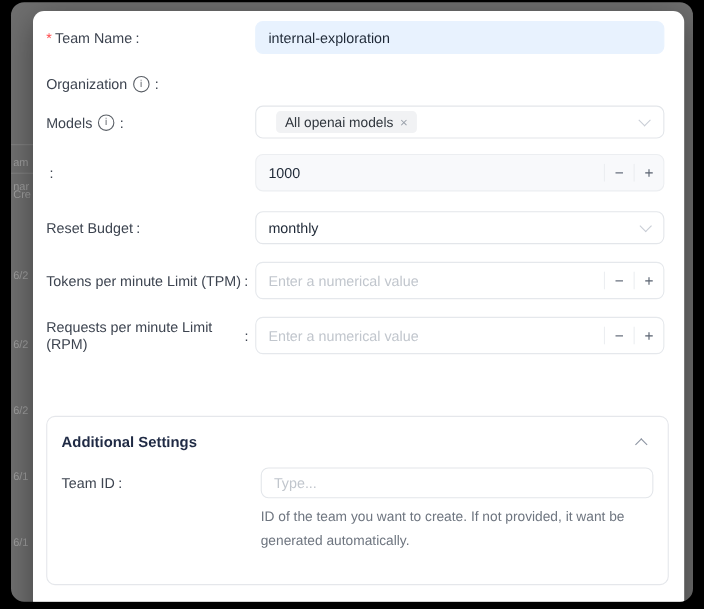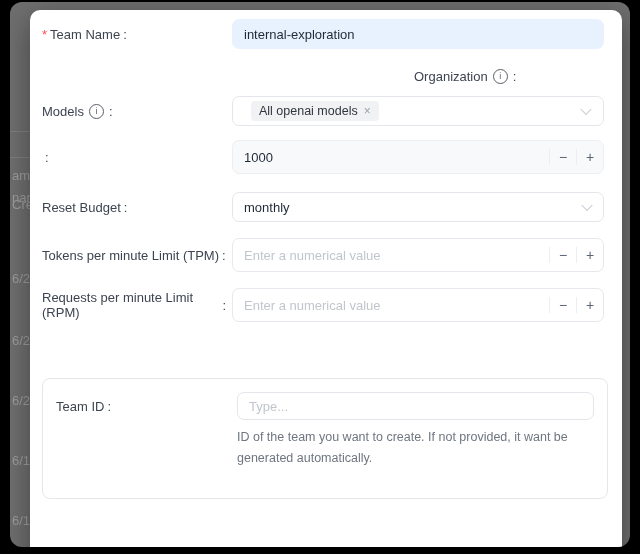--- a/index.html
+++ b/index.html
@@ -5,21 +5,21 @@
   html,body{margin:0;padding:0;}
   body{
     width:640px;height:554px;background:#000;position:relative;overflow:hidden;
     font-family:"Liberation Sans", sans-serif;
   }
   .window{
     position:absolute;left:10px;top:2px;width:620px;height:545px;
     background:#6f6f6f;border-radius:12px;overflow:hidden;
   }
   
-  .bg-frag{position:absolute;left:2px;width:20px;overflow:hidden;color:#9e9e9e;font-size:13px;white-space:nowrap;margin-top:25px;}
+  .bg-frag{position:absolute;left:2px;width:20px;overflow:hidden;color:#9e9e9e;font-size:10px;white-space:nowrap;}
   .bg-line{position:absolute;left:0;width:22px;height:1px;background:#808080;}
 
   .modal{
     position:absolute;left:20px;top:8px;width:592px;min-height:600px;
     background:#fff;border-radius:10px;box-shadow:0 8px 30px rgba(0,0,0,0.4);
     box-sizing:border-box;
   }
   .modal-header{display:flex;justify-content:space-between;align-items:flex-start;padding:15px 16px 0 12px;}
   .modal-title{font-size:15px;font-weight:bold;color:#101828;letter-spacing:.1px;}
   .close-btn{color:#8c8c8c;font-size:14px;line-height:1;cursor:pointer;padding:2px;background:none;border:none;font-family:inherit;}
@@ -68,21 +68,21 @@
     flex:1;min-width:0;border:none;background:transparent;padding:0 11px;
     font-size:13px;color:#1f2937;outline:none;font-family:inherit;
   }
   .stepper-group .num::placeholder{color:#c1c6cd;}
   .step-btn{
     flex:0 0 27px;display:flex;align-items:center;justify-content:center;
     border:none;border-left:1px solid #eceef1;color:#5b6472;font-size:14px;
     background:transparent;cursor:pointer;font-family:inherit;padding:0;
   }
 
-  .mb20{margin-bottom:20px;} .mb12{margin-bottom:12px;justify-content:flex-end;} .mb14{margin-bottom:14px;}
+  .mb20{margin-bottom:20px;} .mb12{margin-bottom:12px;} .mb14{margin-bottom:14px;}
   .mb18{margin-bottom:18px;} .mb16{margin-bottom:16px;}
 
   .box{margin:56px 14px 0 12px;border:1px solid #e5e7eb;border-radius:8px;padding:13px 13px 20px 13px;}
   .box-head{display:flex;justify-content:space-between;align-items:center;margin:2px 2px 16px 0;cursor:pointer;}
   .box-title{font-size:13.5px;font-weight:bold;color:#1f2a44;}
   .chev-up{
     width:7px;height:7px;border-right:1.4px solid #8b93a1;border-bottom:1.4px solid #8b93a1;
     transform:rotate(-135deg);margin-right:5px;margin-top:4px;
   }
   .box .row{margin:0;}
@@ -194,20 +194,24 @@
       <div class="ctl">
         <div class="stepper-group">
           <input class="num" placeholder="Enter a numerical value" style="">
           <button class="step-btn">−</button>
           <button class="step-btn">+</button>
         </div>
       </div>
     </div>
 
     <div class="box">
+      <div class="box-head">
+        <span class="box-title">Additional Settings</span>
+        <span class="chev-up"></span>
+      </div>
 
       <div class="row">
         <div class="lbl">
           <span>Team ID</span>
           <span class="colon">:</span>
         </div>
         <div class="ctl">
           <input class="input" style="height: 28px;" placeholder="Type...">
         </div>
       </div>

